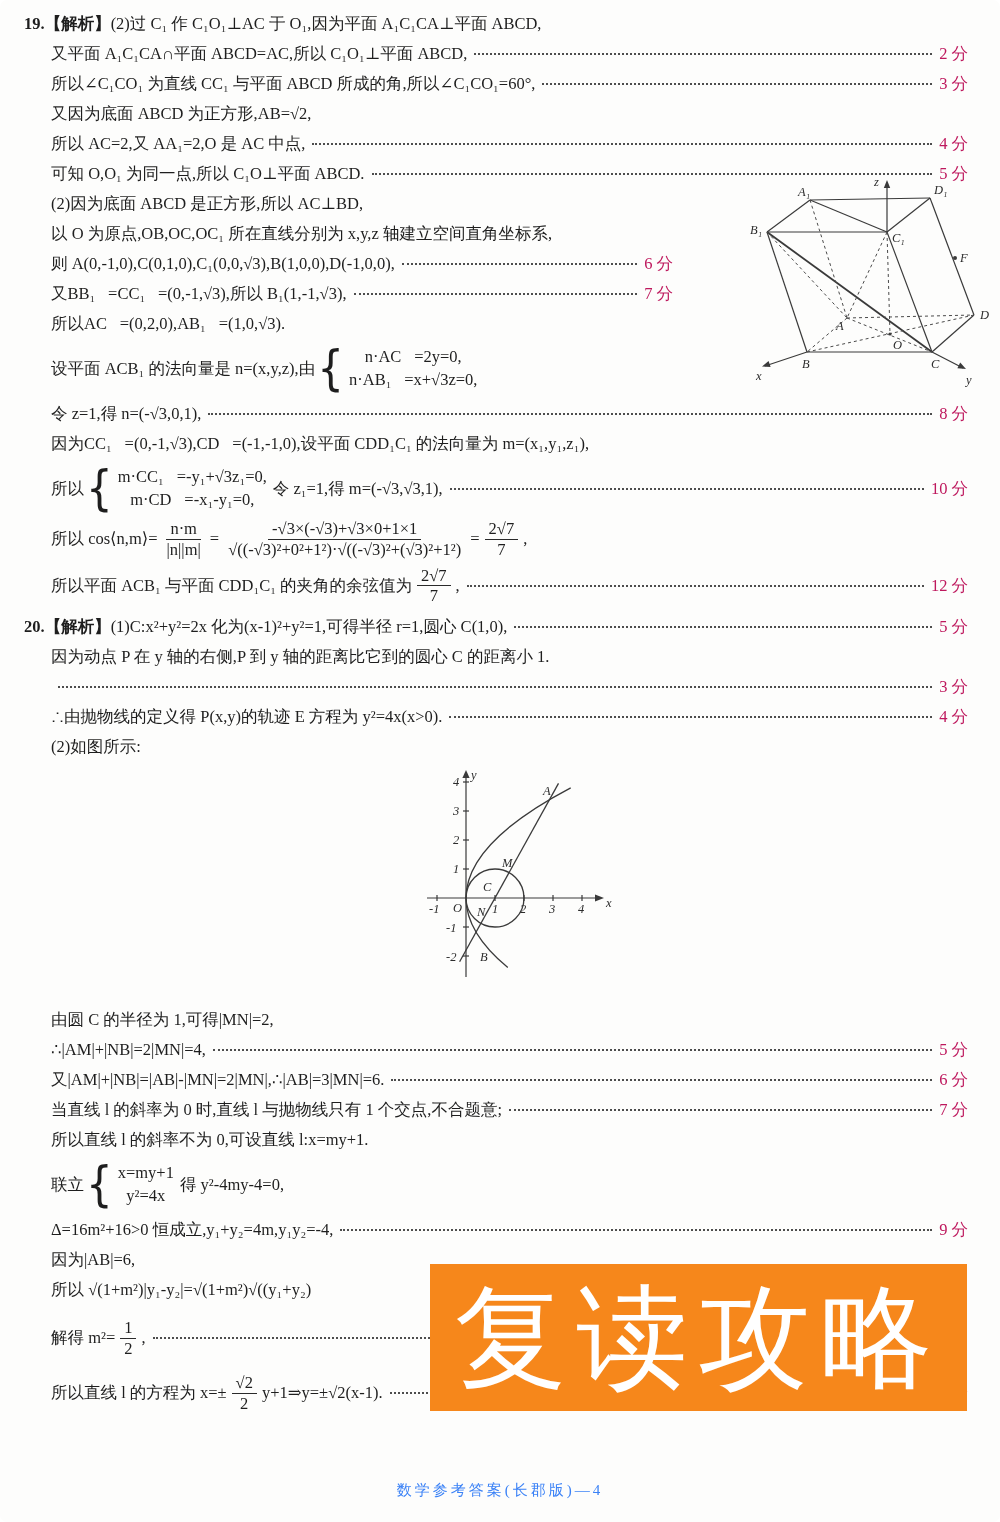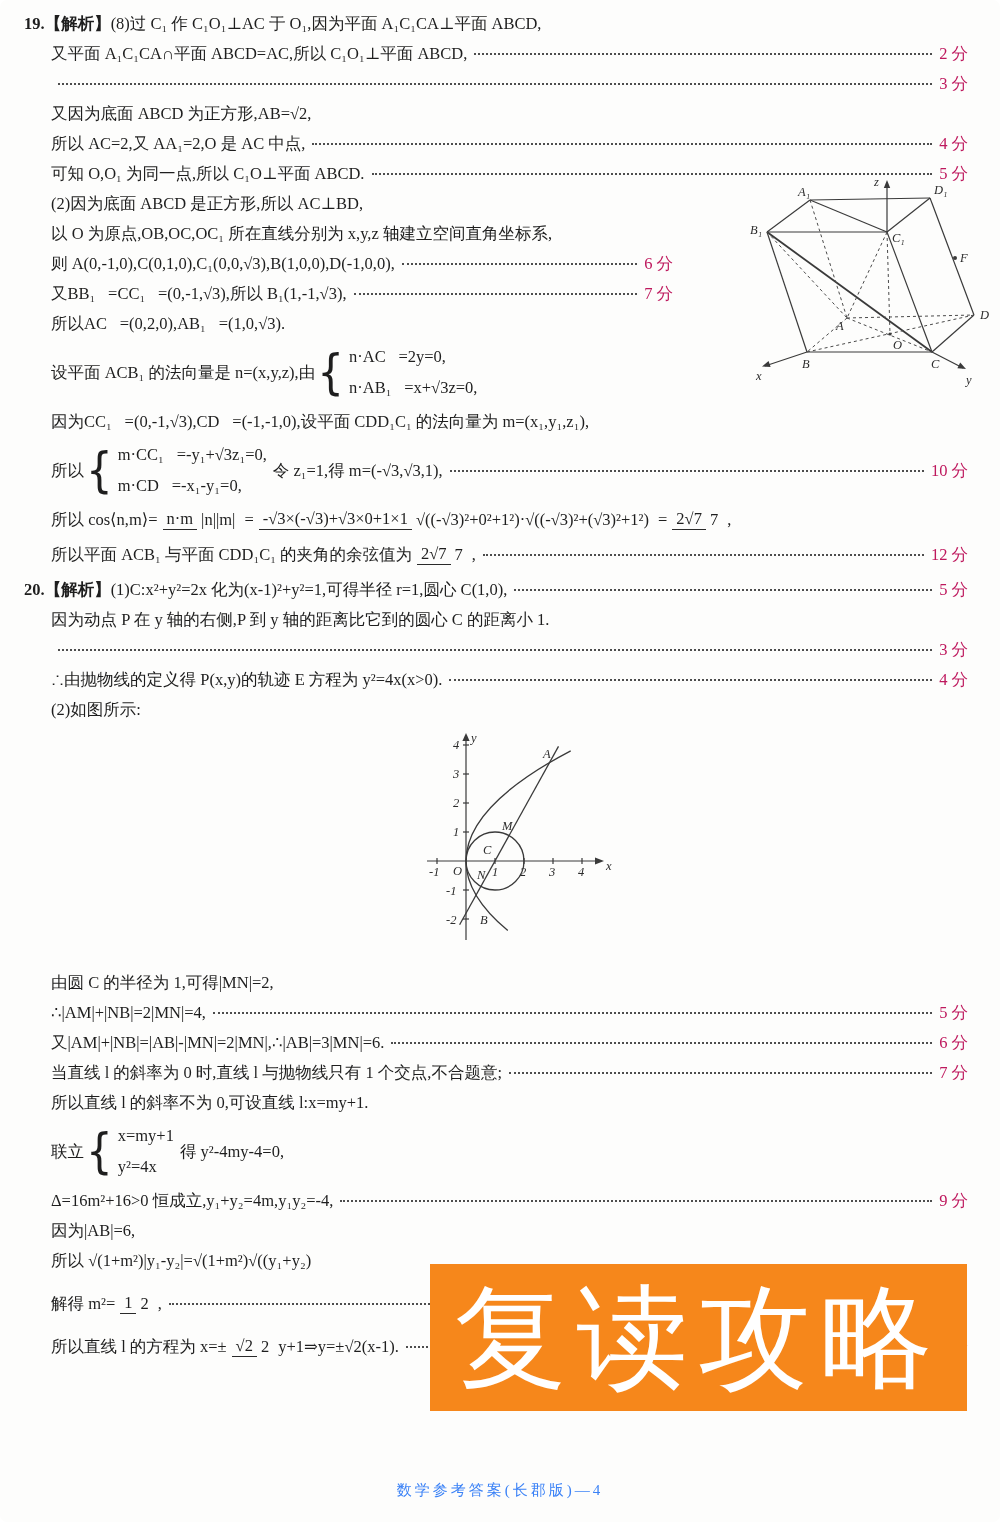--- a/index.html
+++ b/index.html
@@ -9,22 +9,22 @@
   .line{display:flex;align-items:center;min-height:29px;font-size:16.5px;padding-left:27px;margin:1px 0;}
   .line.hang{padding-left:0;}
   .qnum{font-weight:bold;white-space:nowrap;}
   .t{white-space:pre-wrap;}
   .leader{flex:1 1 auto;min-width:14px;height:0;border-bottom:2px dotted #4d4d4d;margin:0 7px;}
   .score{white-space:nowrap;color:#be185d;}
   .narrow{margin-right:295px;}
   .sys{display:inline-flex;align-items:center;margin:3px 6px 3px 2px;}
   .brace{font-family:"DejaVu Sans",sans-serif;font-size:42px;font-weight:400;line-height:0.9;
          transform:scaleY(1.15);margin-right:5px;}
-  .eqs{display:flex;flex-direction:column;gap:11px;}
-  .frac{display:inline-flex;flex-direction:row;align-items:center;margin:0 5px;line-height:1.2;}
+  .eqs{display:flex;flex-direction:column;gap:3px;text-align:center;}
+  .frac{display:inline-flex;flex-direction:column;align-items:center;margin:0 5px;line-height:1.2;}
   .frac .fn{padding:0 4px;border-bottom:1.5px solid #2a2a2a;text-align:center;}
   .frac .fd{padding:0 4px;text-align:center;}
   .tall{margin:6px 0;}
   .graph-wrap{margin:6px 0 8px 396px;}
   .cube-wrap{position:absolute;left:742px;top:172px;}
   svg text{font-family:"Liberation Serif","DejaVu Serif",serif;font-style:italic;font-size:12.5px;fill:#2c2c2c;}
   .banner{position:absolute;left:430px;top:1264px;width:537px;height:147px;background:#f6871b;
           display:flex;align-items:center;justify-content:center;z-index:6;
           font-family:"Liberation Sans","DejaVu Sans",sans-serif;font-weight:normal;color:#ffffff;
           font-size:112px;letter-spacing:10px;line-height:1;}
@@ -33,28 +33,29 @@
   .mt14{margin-top:14px;}
 </style>
 </head>
 <body>
 
 <div class="page">
   <div class="content">
 
     <div class="line hang">
       <span class="qnum">19.【解析】</span>
-        <span class="t">(8)过 C₁ 作 C₁O₁⊥AC 于 O₁,因为平面 A₁C₁CA⊥平面 ABCD,</span>
+        <span class="t">(2)过 C₁ 作 C₁O₁⊥AC 于 O₁,因为平面 A₁C₁CA⊥平面 ABCD,</span>
     </div>
     <div class="line">
       <span class="t">又平面 A₁C₁CA∩平面 ABCD=AC,所以 C₁O₁⊥平面 ABCD,</span>
       <span class="leader"></span>
       <span class="score">2 分</span>
     </div>
     <div class="line">
+      <span class="t">所以∠C₁CO₁ 为直线 CC₁ 与平面 ABCD 所成的角,所以∠C₁CO₁=60°,</span>
       <span class="leader"></span>
       <span class="score">3 分</span>
     </div>
     <div class="line">
       <span class="t">又因为底面 ABCD 为正方形,AB=√2,</span>
     </div>
     <div class="line">
       <span class="t">所以 AC=2,又 AA₁=2,O 是 AC 中点,</span>
       <span class="leader"></span>
       <span class="score">4 分</span>
@@ -85,20 +86,25 @@
     </div>
     <div class="line narrow tall">
       <span class="t">设平面 ACB₁ 的法向量是 n=(x,y,z),由</span>
       <span class="sys">
         <span class="brace">{</span>
         <span class="eqs">
           <span class="t">n·AC⃗=2y=0,</span>
           <span class="t">n·AB₁⃗=x+√3z=0,</span>
         </span>
       </span>
+    </div>
+    <div class="line">
+      <span class="t">令 z=1,得 n=(-√3,0,1),</span>
+      <span class="leader"></span>
+      <span class="score">8 分</span>
     </div>
     <div class="line">
       <span class="t">因为CC₁⃗=(0,-1,√3),CD⃗=(-1,-1,0),设平面 CDD₁C₁ 的法向量为 m=(x₁,y₁,z₁),</span>
     </div>
     <div class="line tall">
       <span class="t">所以</span>
       <span class="sys">
         <span class="brace">{</span>
         <span class="eqs">
           <span class="t">m·CC₁⃗=-y₁+√3z₁=0,</span>

